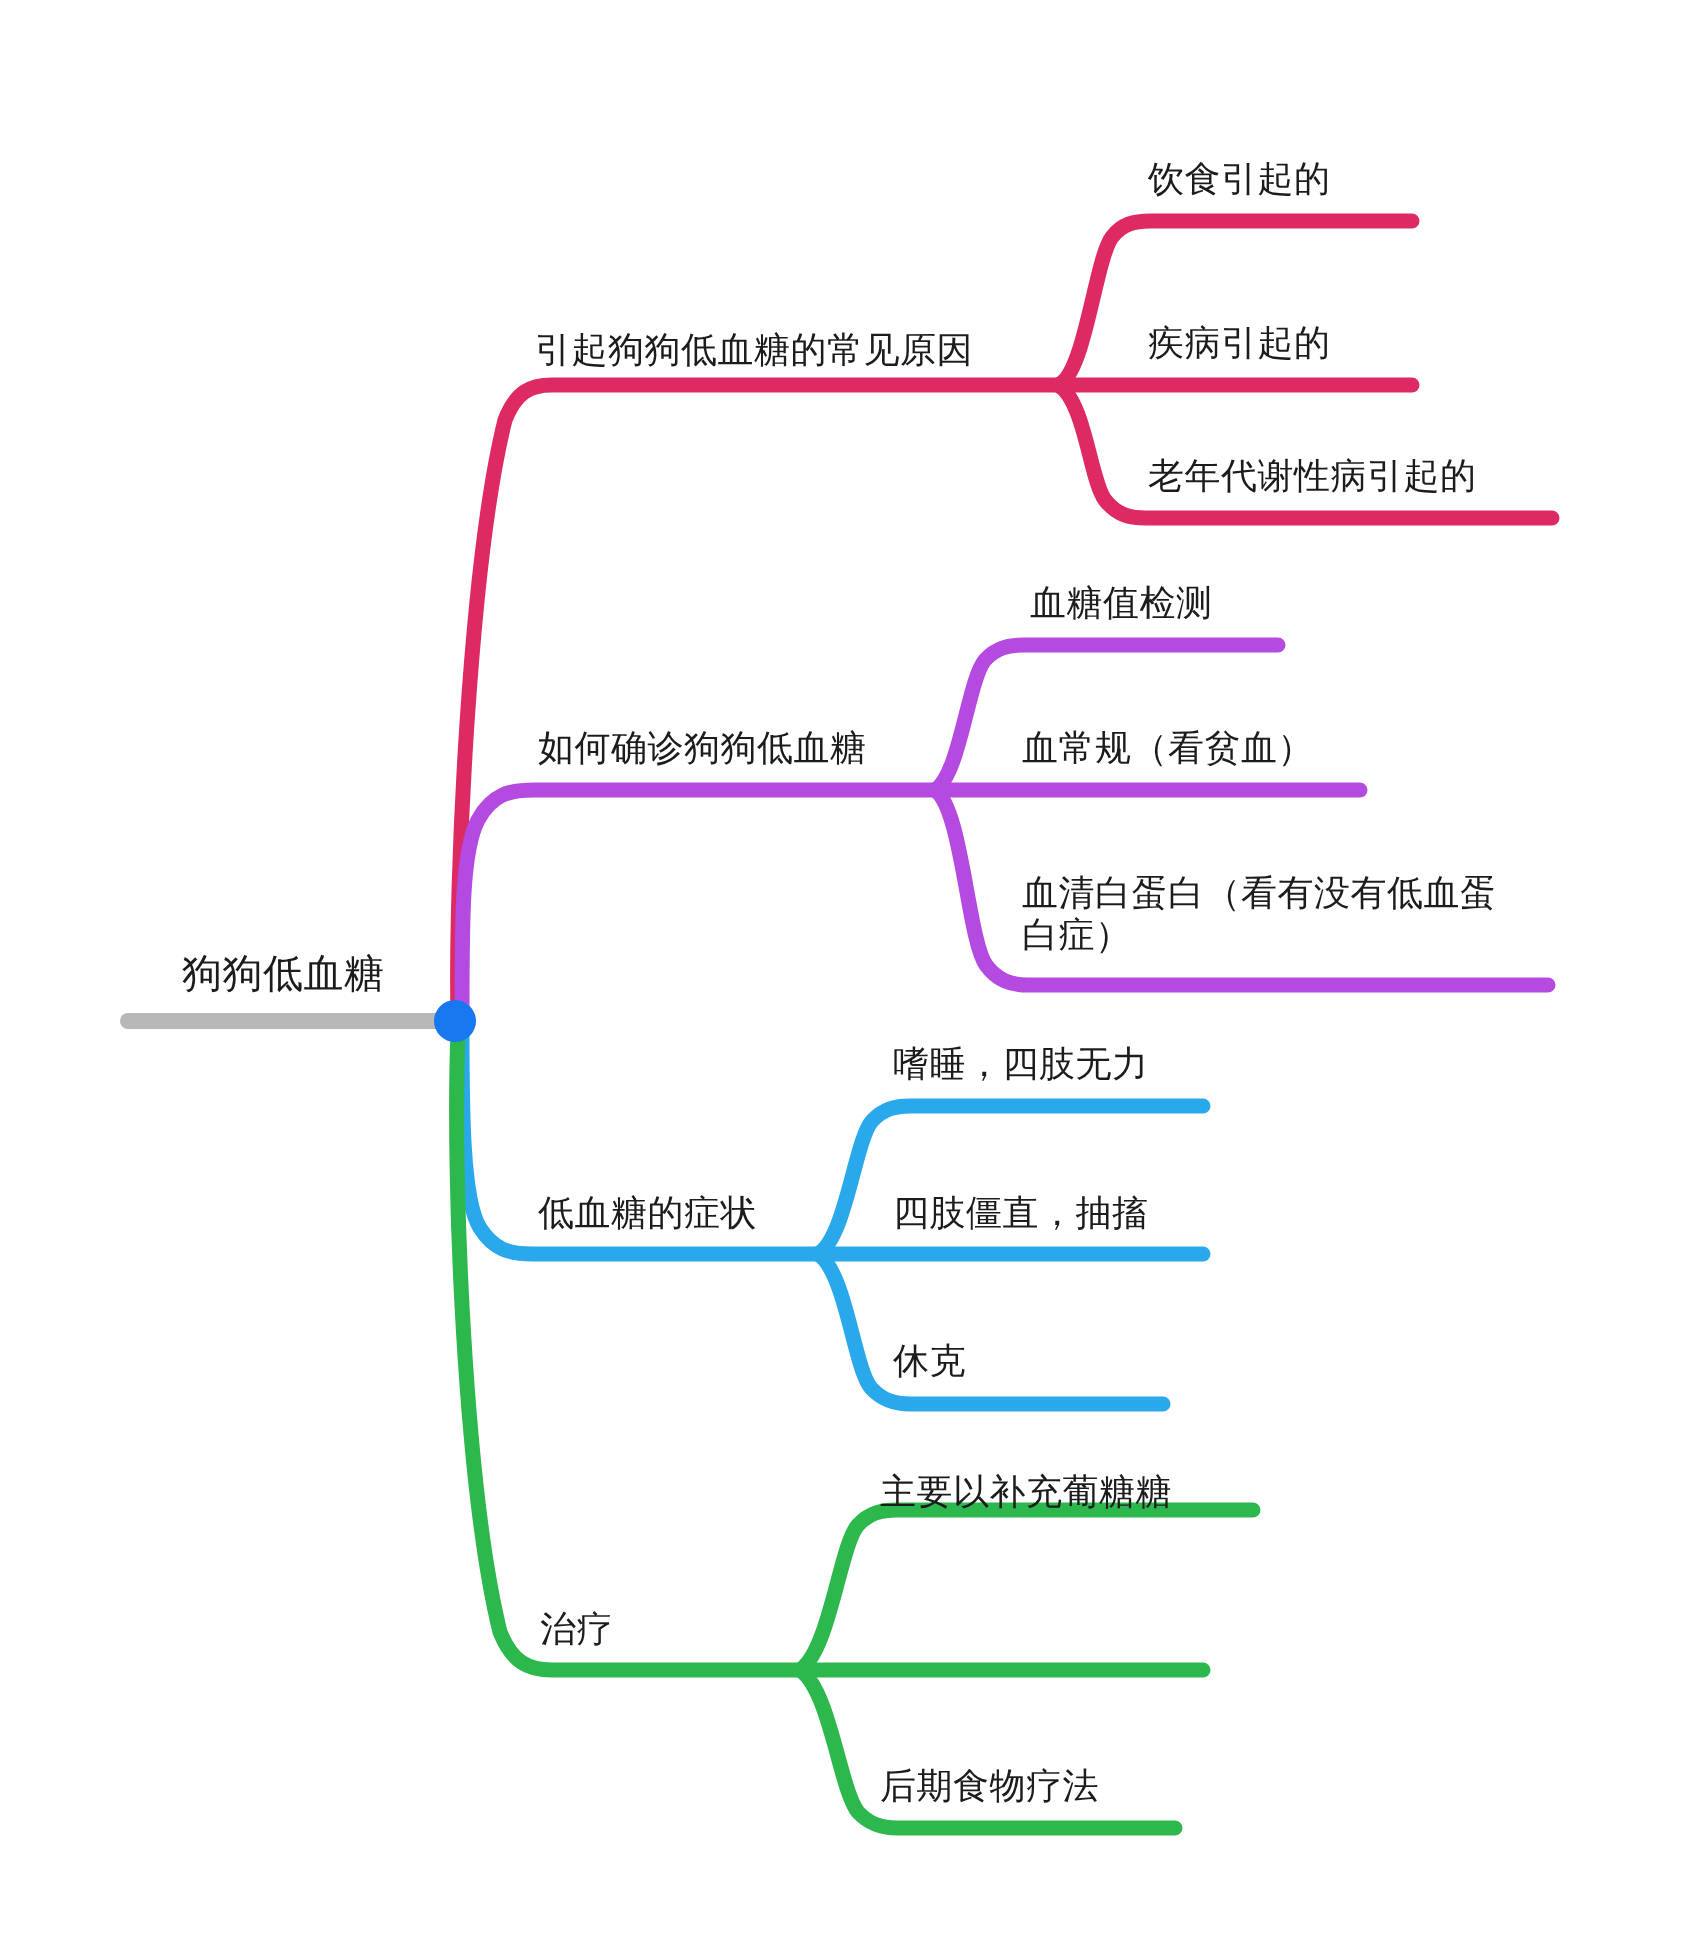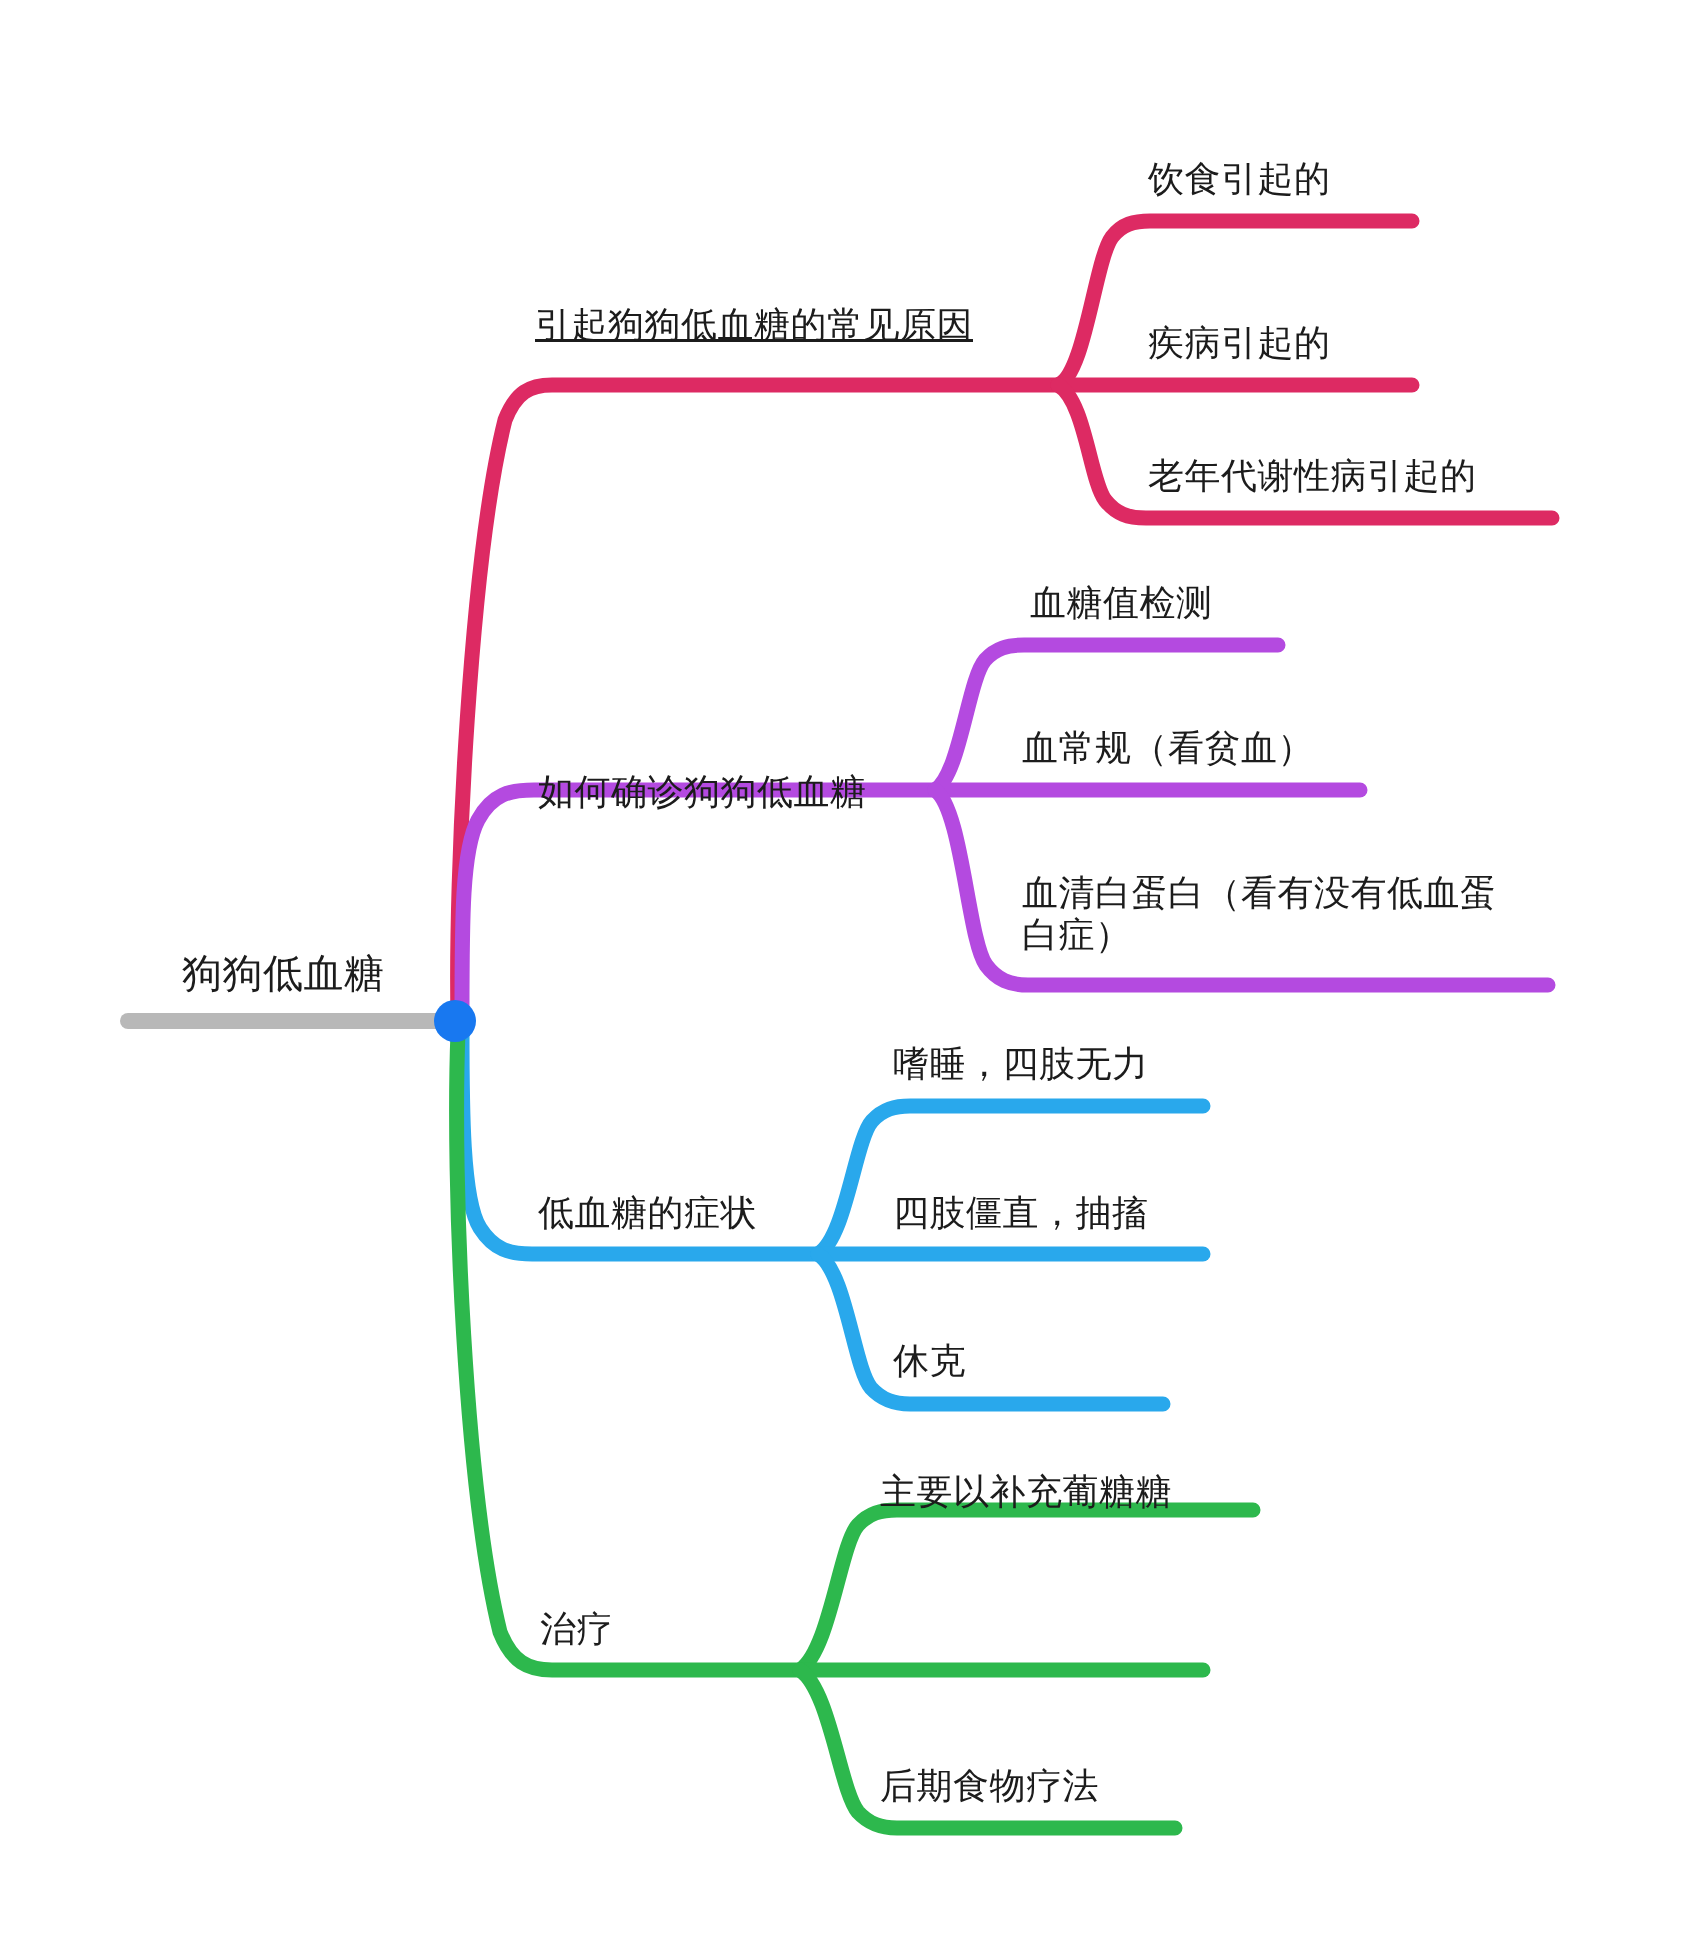--- a/index.html
+++ b/index.html
@@ -112,26 +112,26 @@
     <path d="M 800 1670
              C 830 1690 840 1790 858 1812
              C 869 1824 881 1828 897 1828
              L 1175 1828" stroke="#2db84d" stroke-width="15" fill="none" stroke-linecap="round"></path>
   </svg>
 
   <div class="hub-dot" style="left:434px; top:1000px; width:42px; height:42px;"></div>
 
   <div class="node-label root-label" style="left:182px; top:950px;">狗狗低血糖</div>
 
-  <div class="node-label" style="left:535px; top:304px;text-decoration:underline;">引起狗狗低血糖的常见原因</div>
+  <div class="node-label" style="left:535px; top:329px;">引起狗狗低血糖的常见原因</div>
   <div class="node-label" style="left:1148px; top:158px;">饮食引起的</div>
   <div class="node-label" style="left:1148px; top:322px;">疾病引起的</div>
   <div class="node-label" style="left:1148px; top:455px;">老年代谢性病引起的</div>
 
-  <div class="node-label" style="left:538px; top:727px;margin-top:44px;">如何确诊狗狗低血糖</div>
+  <div class="node-label" style="left:538px; top:727px;">如何确诊狗狗低血糖</div>
   <div class="node-label" style="left:1022px; top:582px;margin-left:8px;">血糖值检测</div>
   <div class="node-label" style="left:1022px; top:727px;">血常规（看贫血）</div>
   <div class="node-label wrap" style="left:1022px; top:872px; width:500px;">血清白蛋白（看有没有低血蛋白症）</div>
 
   <div class="node-label" style="left:538px; top:1192px;">低血糖的症状</div>
   <div class="node-label" style="left:893px; top:1043px;">嗜睡，四肢无力</div>
   <div class="node-label" style="left:893px; top:1192px;">四肢僵直，抽搐</div>
   <div class="node-label" style="left:893px; top:1340px;">休克</div>
 
   <div class="node-label" style="left:540px; top:1608px;">治疗</div>

